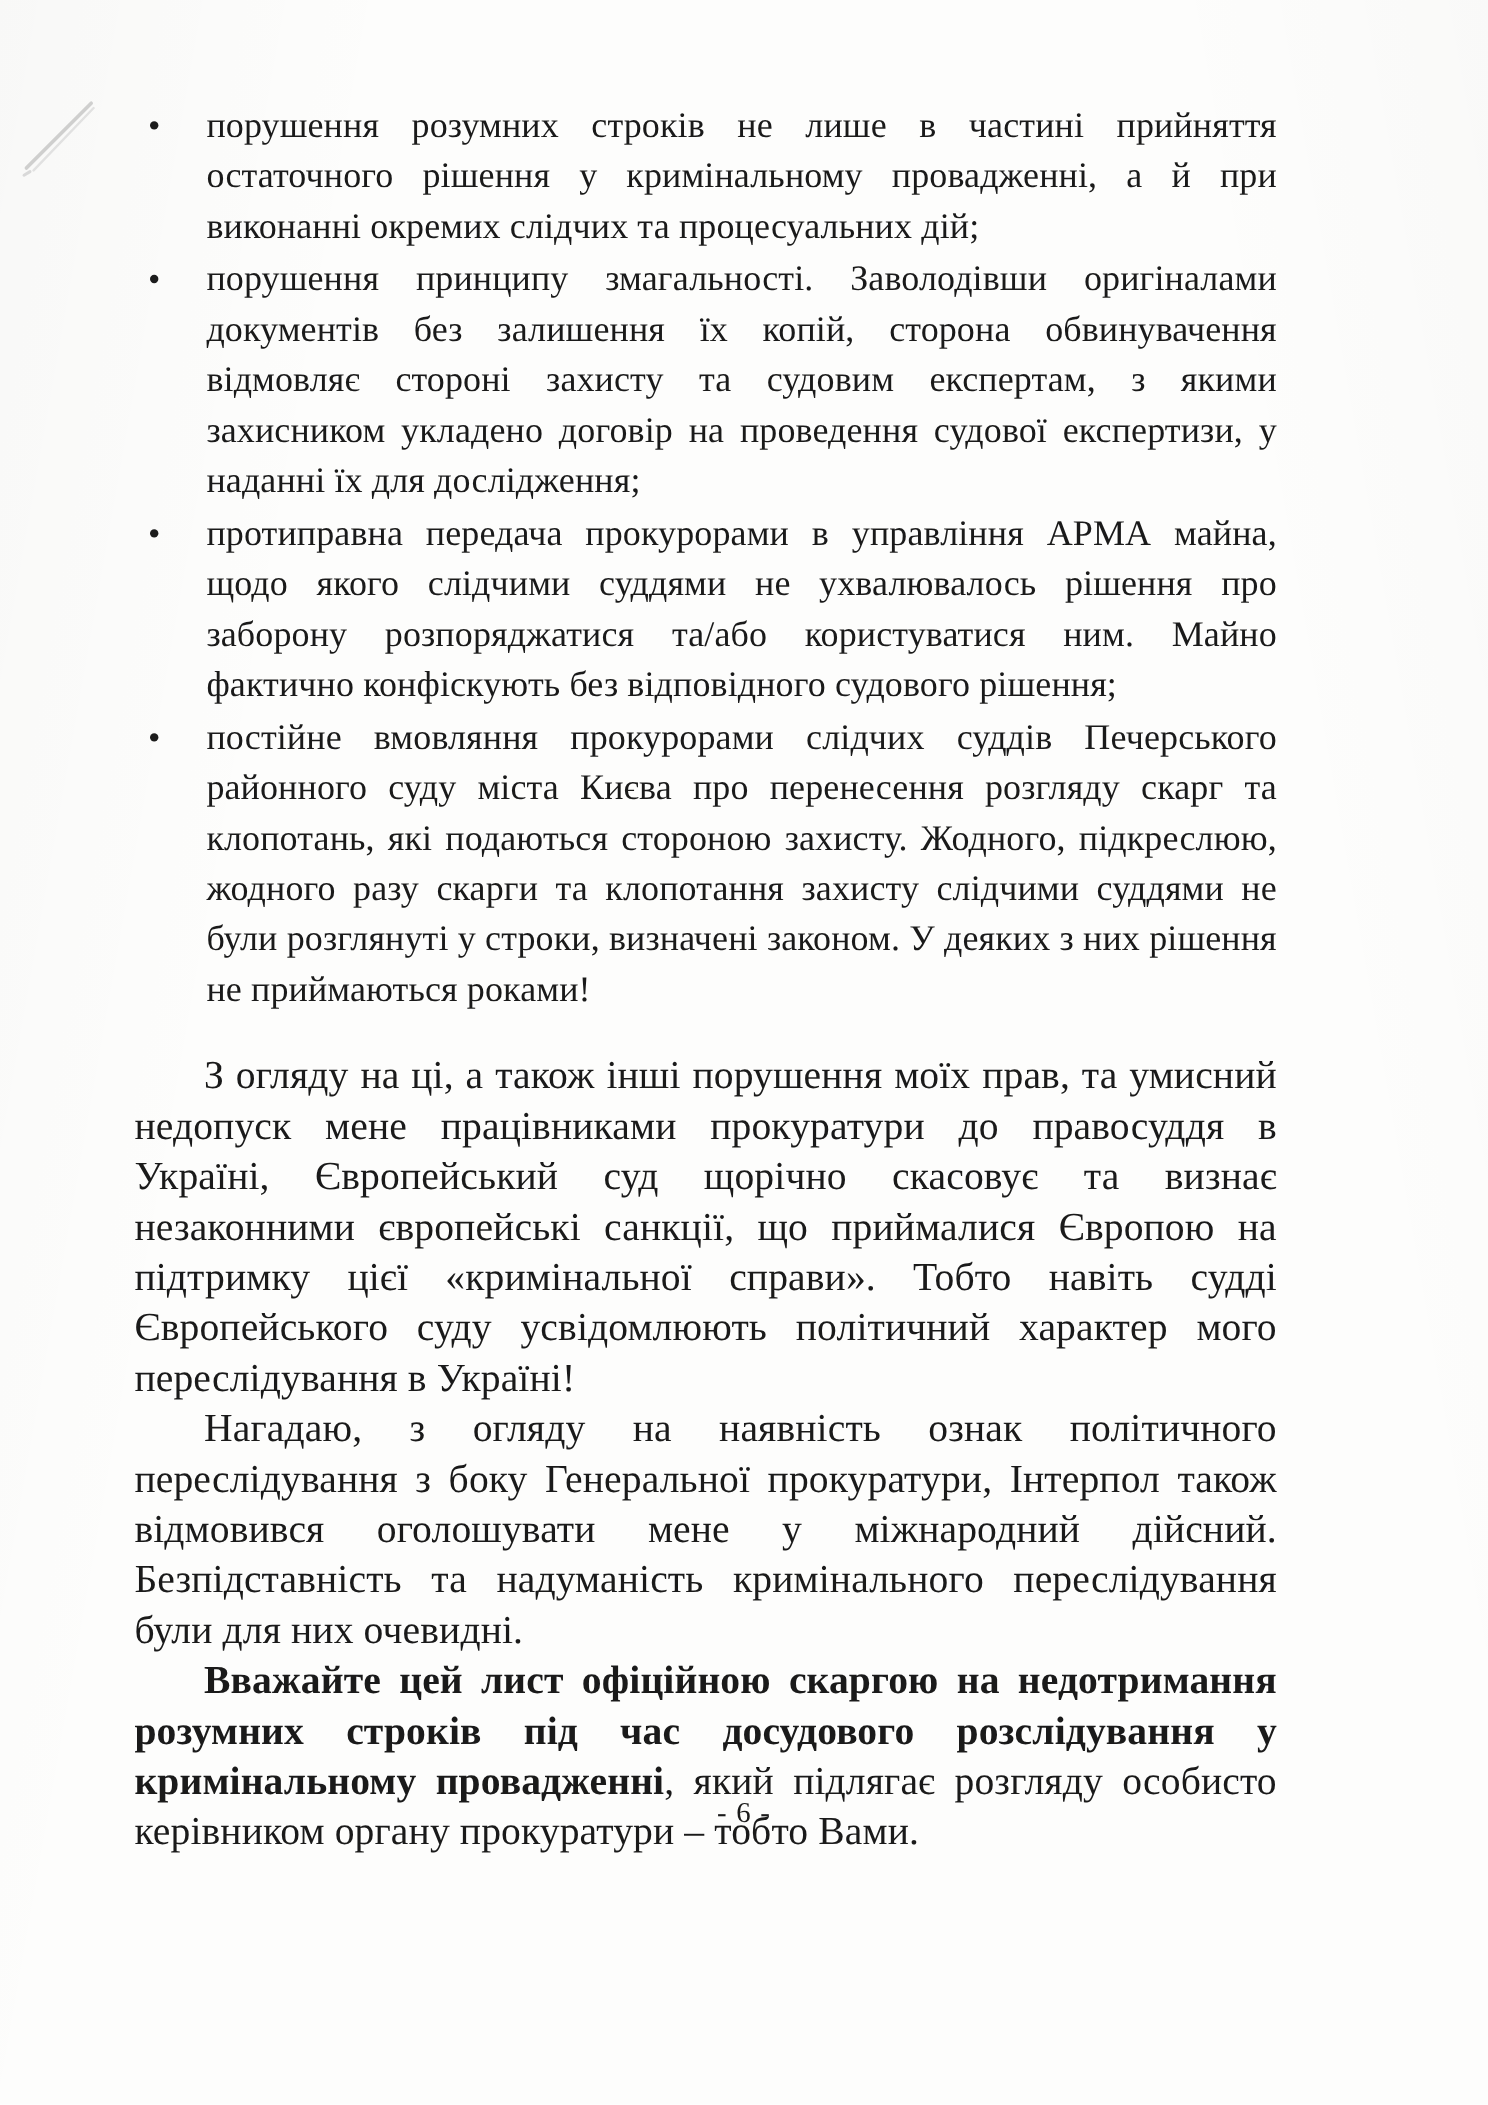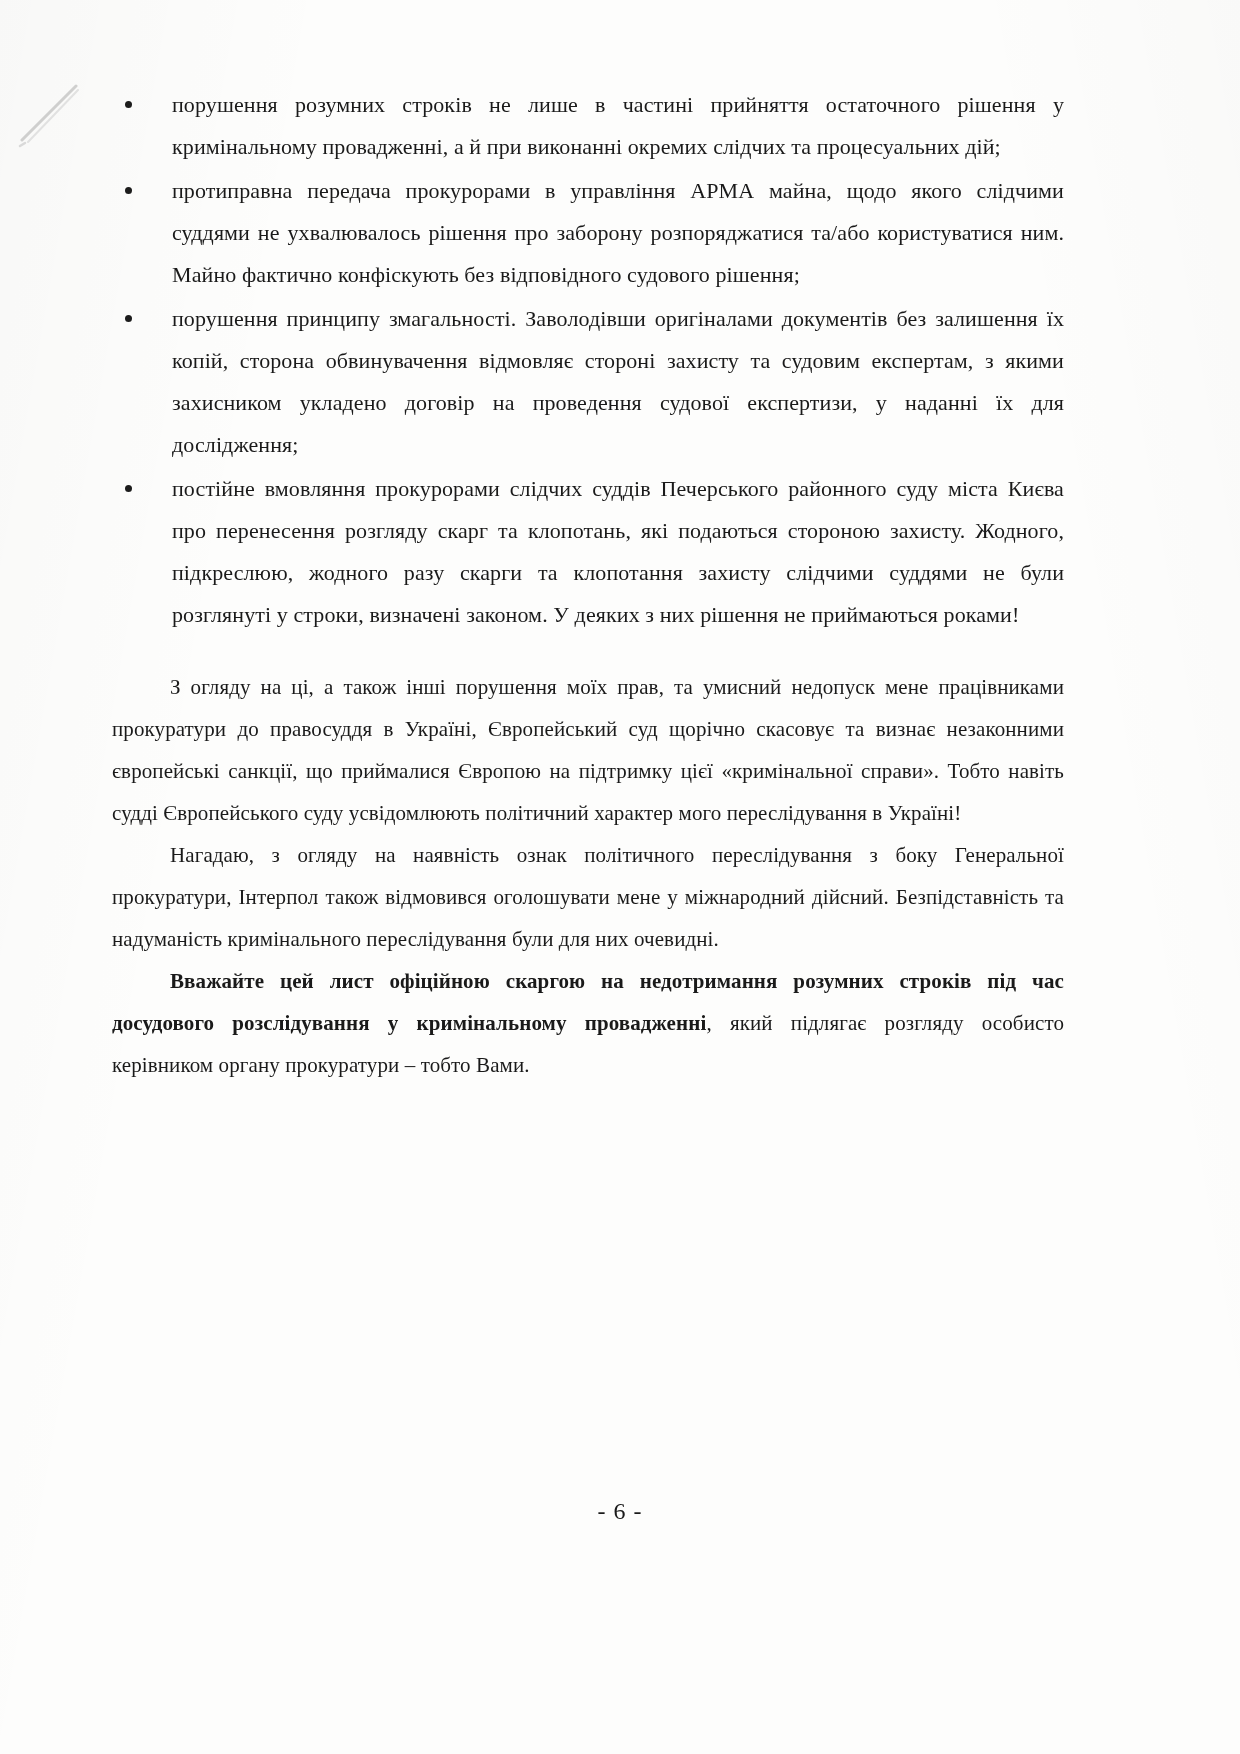--- a/index.html
+++ b/index.html
@@ -45,39 +45,39 @@
     list-style: none;
     margin: 0;
     padding: 0;
   }
   ul.bullets > li {
     position: relative;
     padding-left: 60px;
     margin: 0 0 2px 0;
     text-align: justify;
     text-justify: inter-word;
-    font-size: 22px;
+    font-size: 30px;
     line-height: 42px;
     letter-spacing: 0.1px;
   }
   ul.bullets > li .dot {
     position: absolute;
     left: 13px;
     top: 17px;
     width: 7px;
     height: 7px;
     background: #1c1c1c;
     border-radius: 50%;
   }
   p.para {
     margin: 0;
     text-indent: 58px;
     text-align: justify;
     text-justify: inter-word;
-    font-size: 21px;
+    font-size: 33px;
     line-height: 42px;
     letter-spacing: 0.1px;
   }
   .bold-block {
     font-weight: bold;
   }
   .gap-after-bullets { height: 28px; }
   .page-number {
     position: absolute;
     left: 0;
@@ -104,25 +104,25 @@
 
   <div class="content">
 
     <ul class="bullets">
       <li>
         <span class="dot"></span>
         <span>порушення розумних строків не лише в частині прийняття остаточного рішення у кримінальному провадженні, а й при виконанні окремих слідчих та процесуальних дій;</span>
       </li>
       <li>
         <span class="dot"></span>
-        <span>протиправна передача прокурорами в управління АРМА майна, щодо якого слідчими суддями не ухвалювалось рішення про заборону розпоряджатися та/або користуватися ним. Майно фактично конфіскують без відповідного судового рішення;</span>
+        <span>порушення принципу змагальності. Заволодівши оригіналами документів без залишення їх копій, сторона обвинувачення відмовляє стороні захисту та судовим експертам, з якими захисником укладено договір на проведення судової експертизи, у наданні їх для дослідження;</span>
       </li>
       <li>
         <span class="dot"></span>
-        <span>порушення принципу змагальності. Заволодівши оригіналами документів без залишення їх копій, сторона обвинувачення відмовляє стороні захисту та судовим експертам, з якими захисником укладено договір на проведення судової експертизи, у наданні їх для дослідження;</span>
+        <span>протиправна передача прокурорами в управління АРМА майна, щодо якого слідчими суддями не ухвалювалось рішення про заборону розпоряджатися та/або користуватися ним. Майно фактично конфіскують без відповідного судового рішення;</span>
       </li>
       <li>
         <span class="dot"></span>
         <span>постійне вмовляння прокурорами слідчих суддів Печерського районного суду міста Києва про перенесення розгляду скарг та клопотань, які подаються стороною захисту. Жодного, підкреслюю, жодного разу скарги та клопотання захисту слідчими суддями не були розглянуті у строки, визначені законом. У деяких з них рішення не приймаються роками!</span>
       </li>
     </ul>
 
     <div class="gap-after-bullets"></div>
 
     <p class="para">З огляду на ці, а також інші порушення моїх прав, та умисний недопуск мене працівниками прокуратури до правосуддя в Україні, Європейський суд щорічно скасовує та визнає незаконними європейські санкції, що приймалися Європою на підтримку цієї «кримінальної справи». Тобто навіть судді Європейського суду усвідомлюють політичний характер мого переслідування в Україні!</p>

